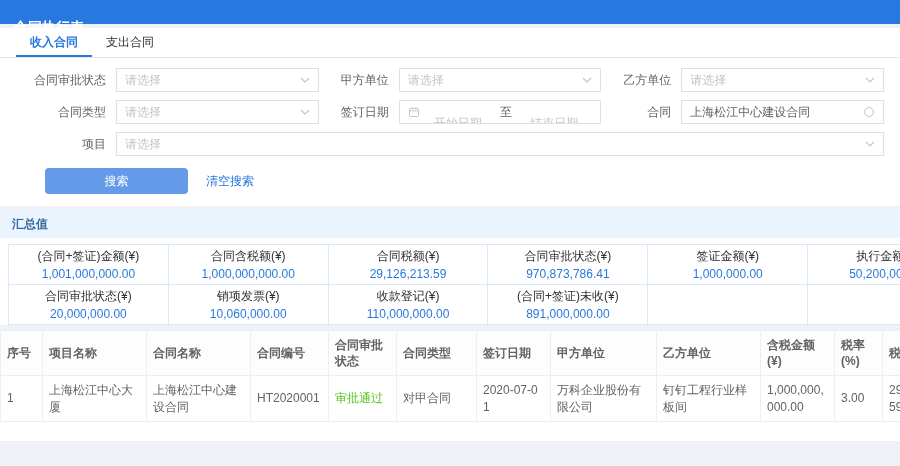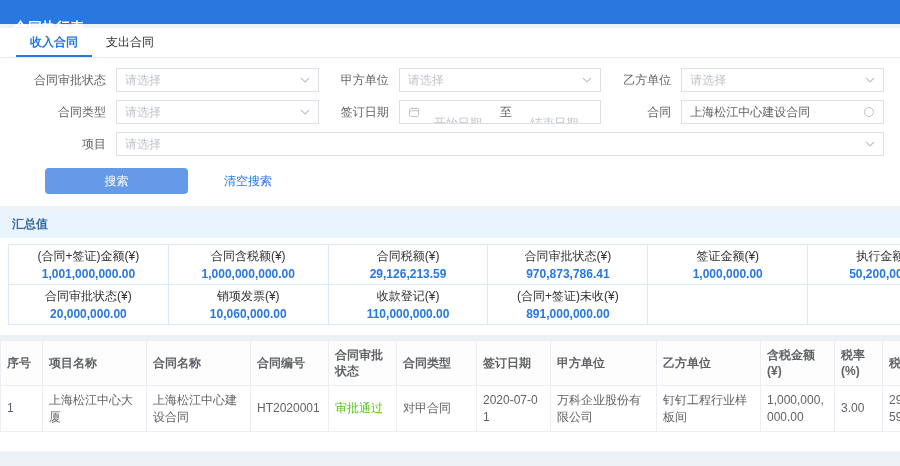--- a/index.html
+++ b/index.html
@@ -34,32 +34,32 @@
   .sep { color: #606266; padding: 0 4px; }
   .icon { display: inline-flex; align-items: center; flex: none; }
   .span-rest { grid-column: 2 / -1; }
 
   .actions { padding: 12px 16px 12px 45px; display: flex; align-items: center; }
   .btn-primary {
     width: 143px; height: 26px; line-height: 26px; text-align: center;
     background: var(--button-bg, #649ae8); color: #fff; border: none; border-radius: 4px;
     font-size: 12px; cursor: pointer; font-family: inherit;
   }
-  .link { color: var(--accent, #2878e0); margin-left: 36px; cursor: pointer; text-decoration: none; text-align: right; }
+  .link { color: var(--accent, #2878e0); margin-left: 18px; cursor: pointer; text-decoration: none; text-align: right; }
 
   .section-header {
     background: var(--section-header-bg, #eaf4ff); color: var(--section-header-text, #35699f);
     font-weight: bold; padding: 5px 12px;
   }
 
-  .summary-wrap { padding: 6px 8px 10px; overflow: hidden; }
+  .summary-wrap { padding: 6px 8px 0; overflow: hidden; }
   .summary-table { border-collapse: collapse; table-layout: fixed; width: 960px; }
   .summary-table td { border: 1px solid #d9e9fb; text-align: center; padding: 3px 4px; height: 33px; }
   .s-label { color: #303133; white-space: nowrap; overflow: hidden; }
-  .s-value { color: var(--accent, #2878e0); font-weight: bold; margin-top: 2px; white-space: nowrap; }
+  .s-value { color: var(--accent, #2878e0); font-weight: normal; margin-top: 2px; white-space: nowrap; }
 
   .table-wrap { overflow: hidden; }
   .detail-table { border-collapse: collapse; table-layout: fixed; width: 962px; }
   .detail-table th, .detail-table td {
     border: 1px solid #ebeef5; padding: 6px; text-align: left;
     vertical-align: middle; line-height: 1.35; word-break: break-all;
   }
   .detail-table th { color: #606266; font-weight: bold; background: #fdfdfd; }
   .status-success { color: var(--status-success, #52c41a); }
 

